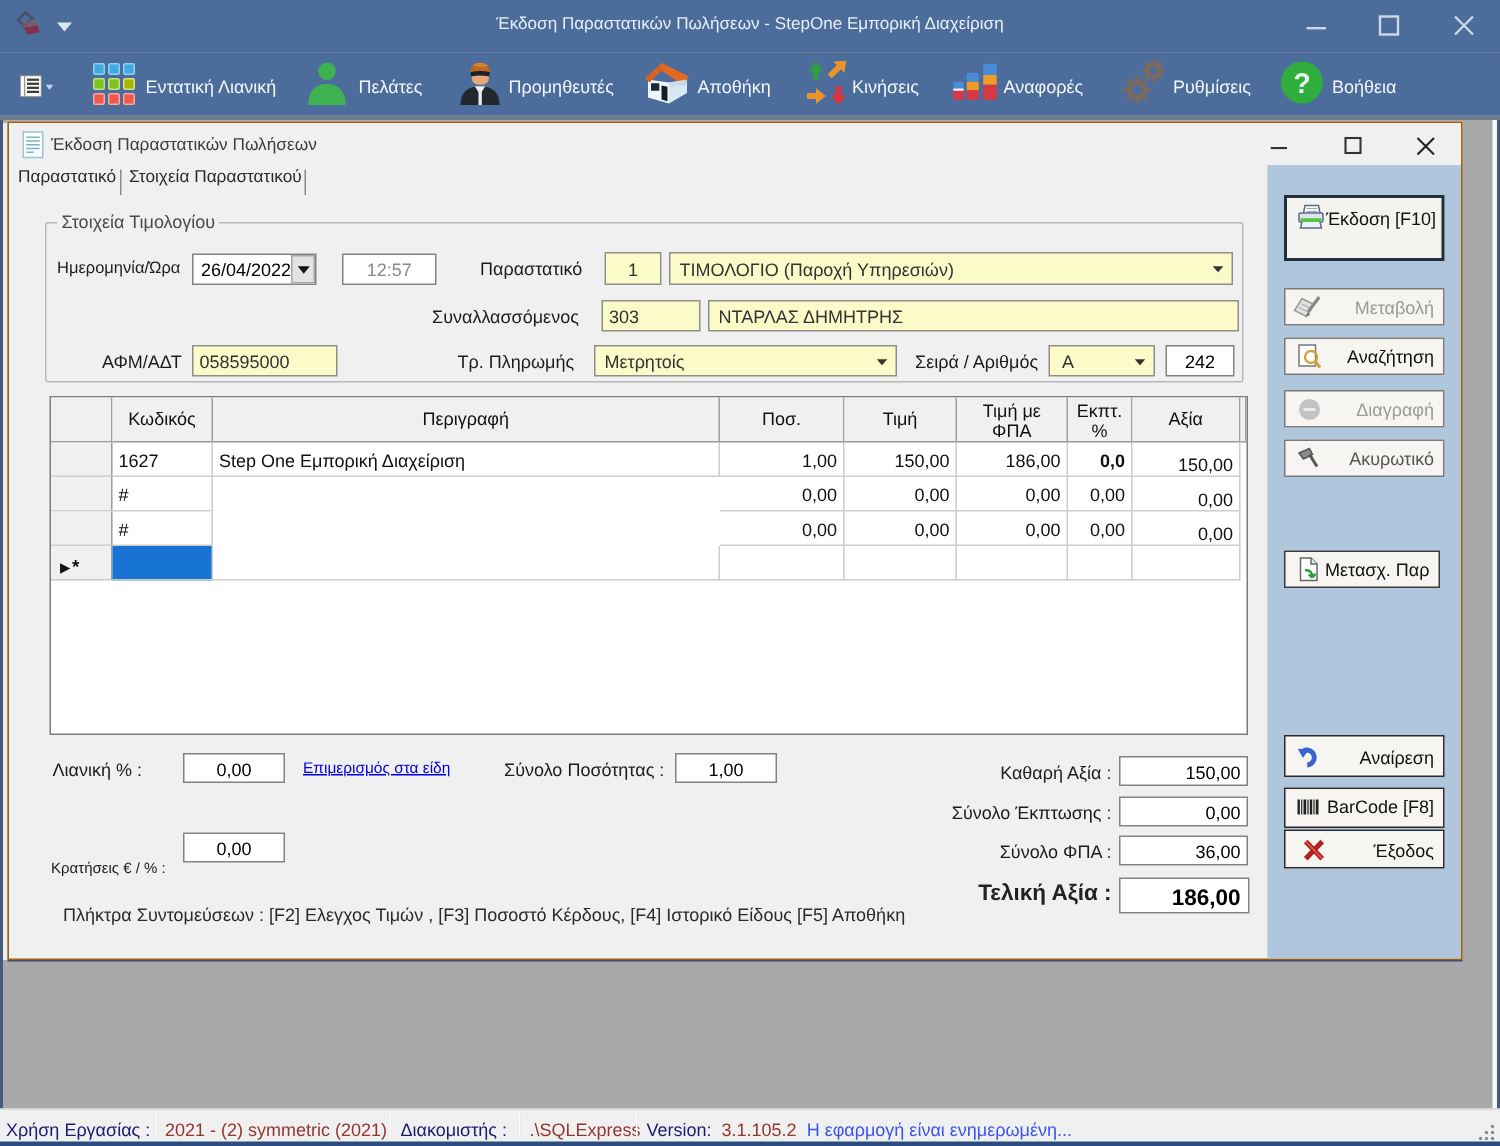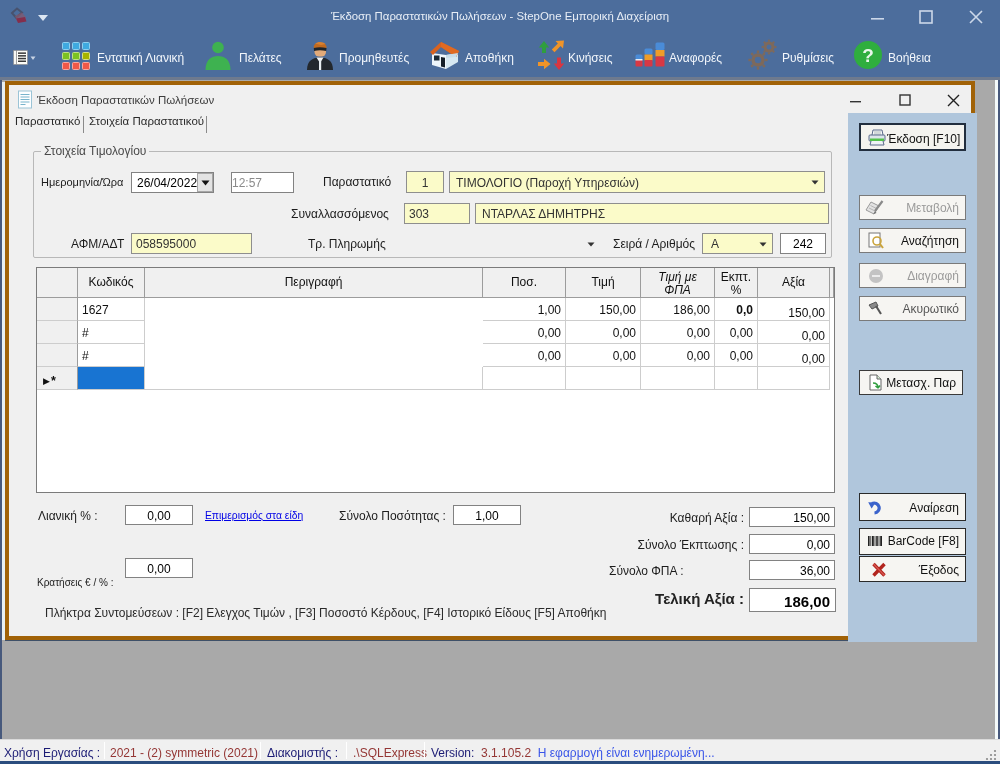--- a/index.html
+++ b/index.html
@@ -13,21 +13,21 @@
 
 
 #toolbar { left:0; top:35px; width:1000px; height:42px; background:#4c6d9c; }
 .tbtext { position:absolute; color:#f2f6fb; font-size:12px; top:51px; }
 
 #mdisep { left:0; top:77px; width:1000px; height:3px; background:#6e7a8e; }
 #mdi { left:0; top:80px; width:1000px; height:659px; background:#a9a9a9; }
 #rstrip { left:995px; top:80px; width:3px; height:659px; background:#f4fafa; }
 
 
-#win { left:5px; top:81px; width:970px; height:559px; background:#f0f0f0; border:4px solid #a16207; box-shadow:0 1px 0 #3e5068; }
+#win { left:5px; top:81px; width:970px; height:559px; background:#f0f0f0; border:1px solid #a16207; box-shadow:0 1px 0 #3e5068; }
 #wtitletext { left:28px; top:9px; font-size:11.5px; color:#3c3c3c; }
 
 
 .tab { position:absolute; top:30px; font-size:11.5px; color:#2a2a2a; }
 .tabsep { position:absolute; top:31px; width:1px; height:17px; background:#8a8a8a; }
 
 
 #bluepanel { left:839px; top:28px; width:129px; height:529px; background:#b0c6dc; }
 
 
@@ -236,57 +236,59 @@
 
   <div class="abs" id="groupbox"></div>
   <div class="abs" id="grouplabel">Στοιχεία Τιμολογίου</div>
 
   <div class="lbl" style="left:32px;top:91px;font-size:11px">Ημερομηνία/Ώρα</div>
   <div class="field" style="left:122px;top:87px;width:83px;height:21px;padding:3px 0 0 5px">26/04/2022</div>
   <div class="abs" style="left:188px;top:88px;width:16px;height:19px;background:#e3e3e3;border:1px solid #a6a6a6"></div>
   <svg class="abs" style="left:192px;top:95px" width="9" height="6" viewBox="0 0 9 6">
       <path d="M0.5 0.5 L8.5 0.5 L4.5 5.5 Z" fill="#111"></path>
     </svg>
-  <div class="field" style="left:222px;top:87px;width:63px;height:21px;padding-top:3px;color:#8a8a8a">12:57</div>
+  <div class="field" style="left:222px;top:87px;width:63px;height:21px;padding-top:3px;text-align:center;color:#8a8a8a">12:57</div>
   <div class="lbl" style="left:314px;top:90px">Παραστατικό</div>
   <div class="yfield" style="left:397px;top:86px;width:38px;height:22px;padding-top:4px;text-align:center">1</div>
   <div class="yfield" style="left:440px;top:86px;width:376px;height:22px;padding:4px 0 0 6px">ΤΙΜΟΛΟΓΙΟ (Παροχή Υπηρεσιών)</div>
   <svg class="abs" style="left:802px;top:95px" width="8" height="5" viewBox="0 0 8 5">
       <path d="M0.5 0.5 L7.5 0.5 L4 4.5 Z" fill="#333"></path>
     </svg>
 
   <div class="lbl" style="left:282px;top:122px">Συναλλασσόμενος</div>
   <div class="yfield" style="left:395px;top:118px;width:66px;height:21px;padding:3px 0 0 4px">303</div>
   <div class="yfield" style="left:466px;top:118px;width:354px;height:21px;padding:3px 0 0 6px">ΝΤΑΡΛΑΣ ΔΗΜΗΤΡΗΣ</div>
 
   <div class="lbl" style="left:62px;top:152px">ΑΦΜ/ΑΔΤ</div>
-  <div class="yfield" style="left:122px;top:148px;width:121px;height:21px;padding:3px 0 0 4px">058595000</div>
+  <div class="yfield" style="left:122px;top:148px;width:97px;height:21px;padding:3px 0 0 4px">058595000</div>
   <div class="lbl" style="left:299px;top:152px">Τρ. Πληρωμής</div>
+  <div class="yfield" style="left:390px;top:148px;width:202px;height:21px;padding:3px 0 0 6px">Μετρητοίς</div>
   <svg class="abs" style="left:578px;top:157px" width="8" height="5" viewBox="0 0 8 5">
       <path d="M0.5 0.5 L7.5 0.5 L4 4.5 Z" fill="#333"></path>
     </svg>
   <div class="lbl" style="left:604px;top:152px">Σειρά / Αριθμός</div>
   <div class="yfield" style="left:693px;top:148px;width:71px;height:21px;padding:3px 0 0 8px">Α</div>
   <svg class="abs" style="left:750px;top:157px" width="8" height="5" viewBox="0 0 8 5">
       <path d="M0.5 0.5 L7.5 0.5 L4 4.5 Z" fill="#333"></path>
     </svg>
   <div class="field" style="left:771px;top:148px;width:46px;height:21px;padding-top:3px;text-align:center">242</div>
 
   <div class="abs" id="grid">
       <div class="gh" style="left: 0px; top: 0px; width: 41px; height: 30px; line-height: 1.1; padding-top: 8px;"></div>
       <div class="gh" style="left: 41px; top: 0px; width: 67px; height: 30px; line-height: 1.1; padding-top: 8px;">Κωδικός</div>
       <div class="gh" style="left: 108px; top: 0px; width: 338px; height: 30px; line-height: 1.1; padding-top: 8px;">Περιγραφή</div>
       <div class="gh" style="left: 446px; top: 0px; width: 83px; height: 30px; line-height: 1.1; padding-top: 8px;">Ποσ.</div>
       <div class="gh" style="left: 529px; top: 0px; width: 75px; height: 30px; line-height: 1.1; padding-top: 8px;">Τιμή</div>
-      <div class="gh" style="left: 604px; top: 0px; width: 74px; height: 30px; line-height: 13px; padding-top: 3px; font-style: italic;">Τιμή με<br>ΦΠΑ</div>
+      <div class="gh" style="left: 604px; top: 0px; width: 74px; height: 30px; line-height: 13px; padding-top: 3px;">Τιμή με<br>ΦΠΑ</div>
       <div class="gh" style="left: 678px; top: 0px; width: 43px; height: 30px; line-height: 13px; padding-top: 3px;">Εκπτ.<br>%</div>
       <div class="gh" style="left: 721px; top: 0px; width: 72px; height: 30px; line-height: 1.1; padding-top: 8px;">Αξία</div>
       <div class="gh" style="left: 793px; top: 0px; width: 4px; height: 30px;"></div>
       <div class="gc gsel" style="left: 0px; top: 30px; width: 41px; height: 23px; padding-left: 4px; padding-top: 5px;"></div>
       <div class="gc" style="left: 41px; top: 30px; width: 67px; height: 23px; padding-left: 4px; padding-top: 5px;">1627</div>
+      <div class="gc" style="left: 108px; top: 30px; width: 338px; height: 23px; padding-left: 4px; padding-top: 5px;">Step One Εμπορική Διαχείριση</div>
       <div class="gc" style="left: 446px; top: 30px; width: 83px; height: 23px; text-align: right; padding-right: 4px; padding-top: 5px;">1,00</div>
       <div class="gc" style="left: 529px; top: 30px; width: 75px; height: 23px; text-align: right; padding-right: 4px; padding-top: 5px;">150,00</div>
       <div class="gc" style="left: 604px; top: 30px; width: 74px; height: 23px; text-align: right; padding-right: 4px; padding-top: 5px;">186,00</div>
       <div class="gc" style="left: 678px; top: 30px; width: 43px; height: 23px; text-align: right; padding-right: 4px; padding-top: 5px; font-weight: bold;">0,0</div>
       <div class="gc" style="left: 721px; top: 30px; width: 72px; height: 23px; text-align: right; padding-right: 4px; padding-top: 8px;">150,00</div>
       <div class="gc gsel" style="left: 0px; top: 53px; width: 41px; height: 23px; padding-left: 4px; padding-top: 5px;"></div>
       <div class="gc" style="left: 41px; top: 53px; width: 67px; height: 23px; padding-left: 4px; padding-top: 5px;">#</div>
       <div class="gc" style="left: 446px; top: 53px; width: 83px; height: 23px; text-align: right; padding-right: 4px; padding-top: 5px;">0,00</div>
       <div class="gc" style="left: 529px; top: 53px; width: 75px; height: 23px; text-align: right; padding-right: 4px; padding-top: 5px;">0,00</div>
       <div class="gc" style="left: 604px; top: 53px; width: 74px; height: 23px; text-align: right; padding-right: 4px; padding-top: 5px;">0,00</div>
@@ -315,26 +317,26 @@
   <div class="blbl" style="left:330px;top:424px">Σύνολο Ποσότητας :</div>
   <div class="field" style="left:444px;top:420px;width:68px;height:20px;padding-top:3px;text-align:center">1,00</div>
   <div class="blbl" style="left:28px;top:492px;font-size:10px">Κρατήσεις € / % :</div>
   <div class="field" style="left:116px;top:473px;width:68px;height:20px;padding-top:3px;text-align:center">0,00</div>
   <div class="blbl" style="left:36px;top:521px;font-size:12px;color:#2a2a2a">Πλήκτρα Συντομεύσεων : [F2] Ελεγχος Τιμών , [F3] Ποσοστό Κέρδους, [F4] Ιστορικό Είδους [F5] Αποθήκη</div>
 
   <div class="blbl" style="left:600px;top:426px;width:135px;text-align:right">Καθαρή Αξία :</div>
   <div class="field" style="left:740px;top:422px;width:86px;height:20px;padding:3px 4px 0 0;text-align:right">150,00</div>
   <div class="blbl" style="left:600px;top:453px;width:135px;text-align:right">Σύνολο Έκπτωσης :</div>
   <div class="field" style="left:740px;top:449px;width:86px;height:20px;padding:3px 4px 0 0;text-align:right">0,00</div>
-  <div class="blbl" style="left:600px;top:479px;width:135px;text-align:left">Σύνολο ΦΠΑ :</div>
+  <div class="blbl" style="left:600px;top:479px;width:135px;text-align:right">Σύνολο ΦΠΑ :</div>
   <div class="field" style="left:740px;top:475px;width:86px;height:20px;padding:3px 4px 0 0;text-align:right">36,00</div>
   <div class="blbl" style="left:560px;top:505px;width:175px;text-align:right;font-size:15px;font-weight:bold;color:#222">Τελική Αξία :</div>
   <div class="field" style="left:740px;top:503px;width:87px;height:24px;padding:4px 5px 0 0;text-align:right;font-size:15px;font-weight:bold">186,00</div>
 
-  <div class="pbtn" style="top:38px;height:28px;border:2px solid #222e3e;background:#f4f3ef">
+  <div class="pbtn" style="top:48px;height:44px;border:2px solid #222e3e;background:#f4f3ef">
     <svg class="ic" width="18" height="17" viewBox="0 0 18 17" style="top:4px">
       <path d="M4 6 L5 1 L14 1 L15 6" fill="#f8f8f8" stroke="#5a6a8a" stroke-width="1"></path>
       <path d="M6 3 h7 M6 5 h7" stroke="#9aa" stroke-width="0.8"></path>
       <rect x="1" y="6" width="16" height="6" rx="1" fill="#dde4ea" stroke="#5a6a8a" stroke-width="1"></rect>
       <rect x="2" y="9.5" width="14" height="2.5" fill="#52c24a"></rect>
       <path d="M3 12 L2 16 L16 16 L15 12" fill="#eef2f6" stroke="#5a6a8a" stroke-width="1"></path>
     </svg>
     <div class="bt" style="top:7px">Έκδοση [F10]</div>
   </div>
   <div class="pbtn disab" style="top:110px">

